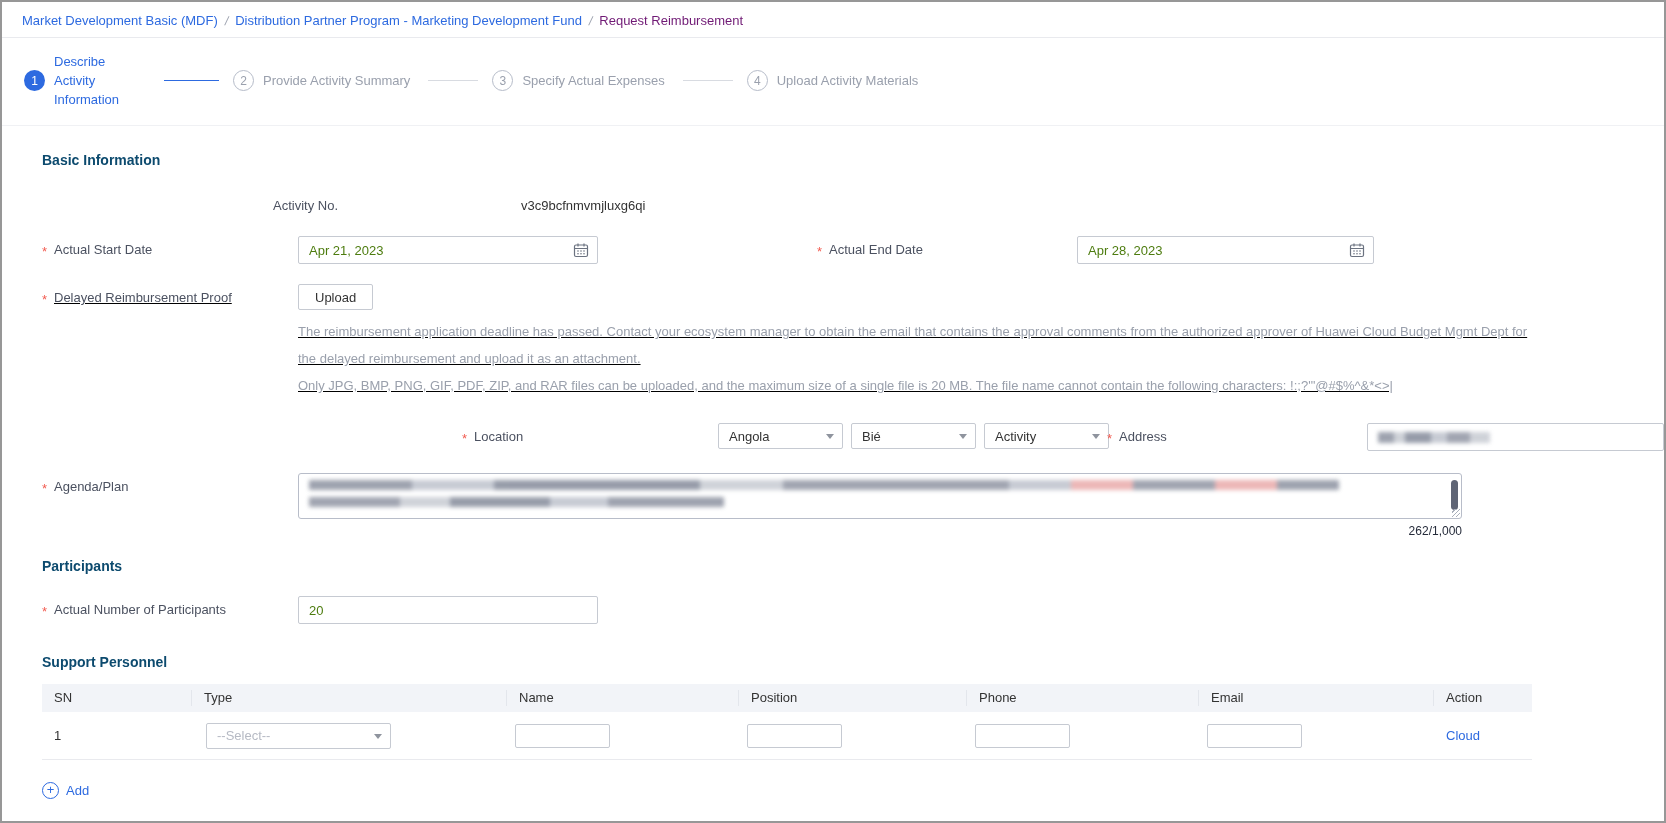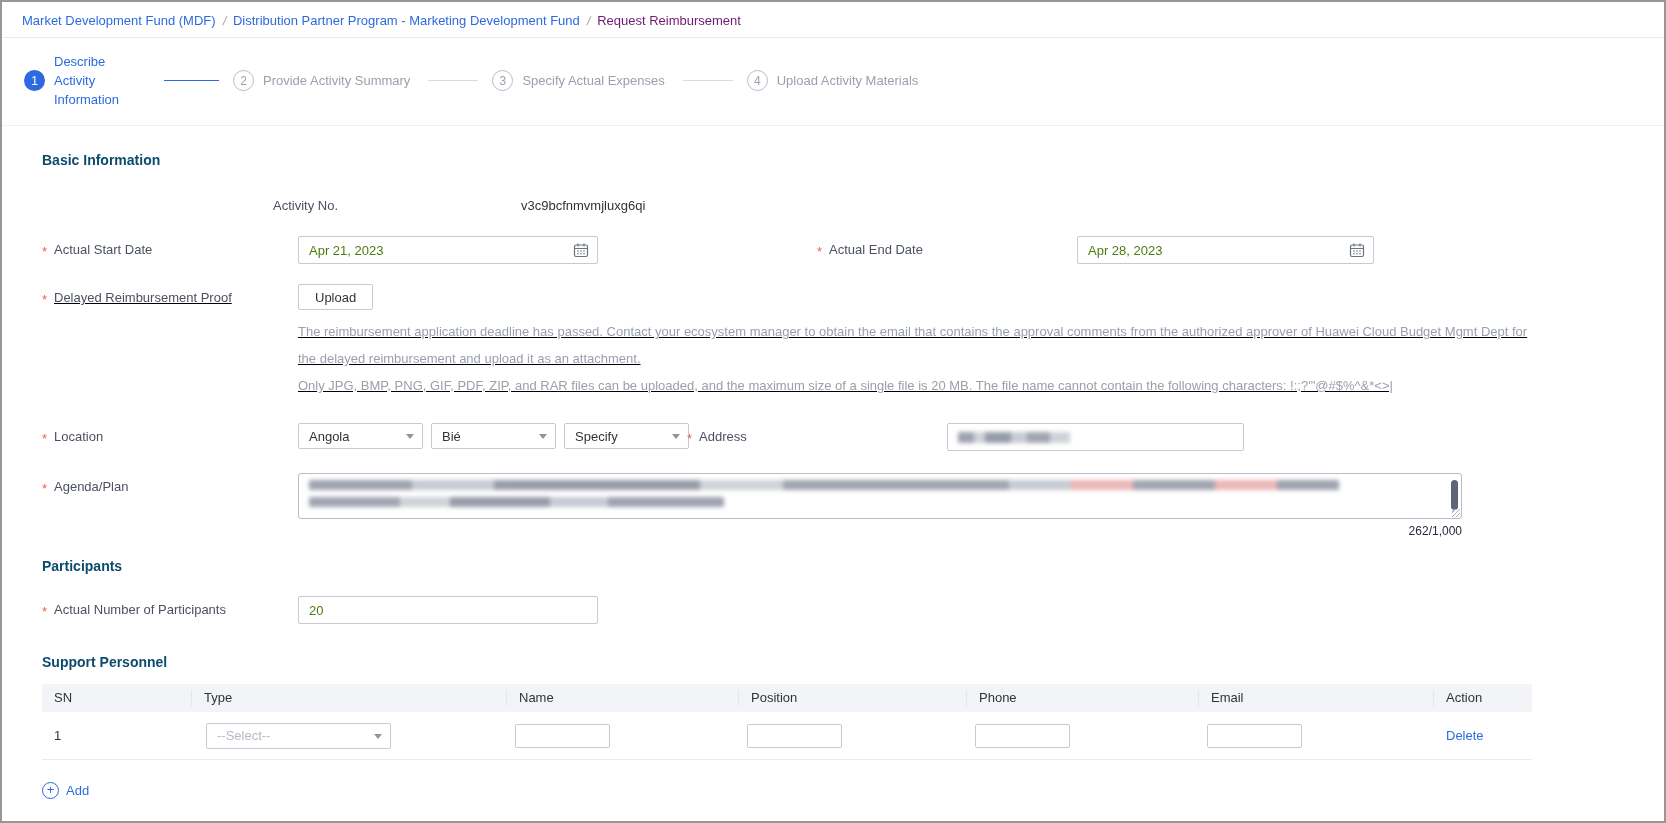--- a/index.html
+++ b/index.html
@@ -78,31 +78,31 @@
   .mini-input { width:95px; height:24px; border:1px solid #c6cad2; border-radius:2px; background:#fff; margin-left:-4px; }
   .link-blue { color:#2d6ae0; font-size:13px; cursor:pointer; text-decoration:none; }
   
   .add-row { display:flex; align-items:center; margin-top:22px; cursor:pointer; }
   .add-icon { width:17px; height:17px; border:1.5px solid #2d6ae0; border-radius:50%; color:#2d6ae0; font-size:13px; line-height:14px; text-align:center; flex:none; }
   .add-label { color:#2d6ae0; font-size:13px; margin-left:7px; }
   
   .row-activity { margin-top:24px; }
   .row-dates { margin-top:22px; }
   .row-proof { margin-top:20px;text-decoration:underline; }
-  .row-loc { margin-top:24px; }
+  .row-loc { margin-top:24px;justify-content:flex-end; }
   .row-agenda { margin-top:22px; }
   .row-count { margin-top:22px; }
 </style>
 </head>
 <body>
 
 <div class="frame">
 
   <div class="breadcrumb">
-    <span class="crumb-link">Market Development Fund (MDF)</span>
+    <span class="crumb-link">Market Development Basic (MDF)</span>
     <span class="crumb-sep">/</span>
     <span class="crumb-link">Distribution Partner Program - Marketing Development Fund</span>
     <span class="crumb-sep">/</span>
     <span class="crumb-current">Request Reimbursement</span>
   </div>
 
   <div class="wizard">
     <div class="step-circle active">1</div>
     <div class="step-label active">Describe Activity Information</div>
     <div class="connector blue"></div>
@@ -185,21 +185,21 @@
         <div class="loc-group">
           <div class="fselect">
               <span>Angola</span>
               <span class="arr"></span>
             </div>
           <div class="fselect">
               <span>Bié</span>
               <span class="arr"></span>
             </div>
           <div class="fselect">
-              <span>Specify</span>
+              <span>Activity</span>
               <span class="arr"></span>
             </div>
         </div>
       </div>
       <div class="pair-right" style="margin-left:89px;">
         <div class="flabel flabel2 req">Address</div>
         <div class="tinput w297">
             <span class="redact r-addr"></span>
           </div>
       </div>
@@ -252,21 +252,21 @@
           </div>
         <div class="td c3">
             <div class="mini-input"></div>
           </div>
         <div class="td c4">
             <div class="mini-input"></div>
           </div>
         <div class="td c5">
             <div class="mini-input"></div>
           </div>
-        <div class="td c6"><span class="link-blue">Delete</span></div>
+        <div class="td c6"><span class="link-blue">Cloud</span></div>
       </div>
     </div>
 
     <div class="add-row">
       <span class="add-icon">+</span>
       <span class="add-label">Add</span>
     </div>
 
   </div>
 </div>

